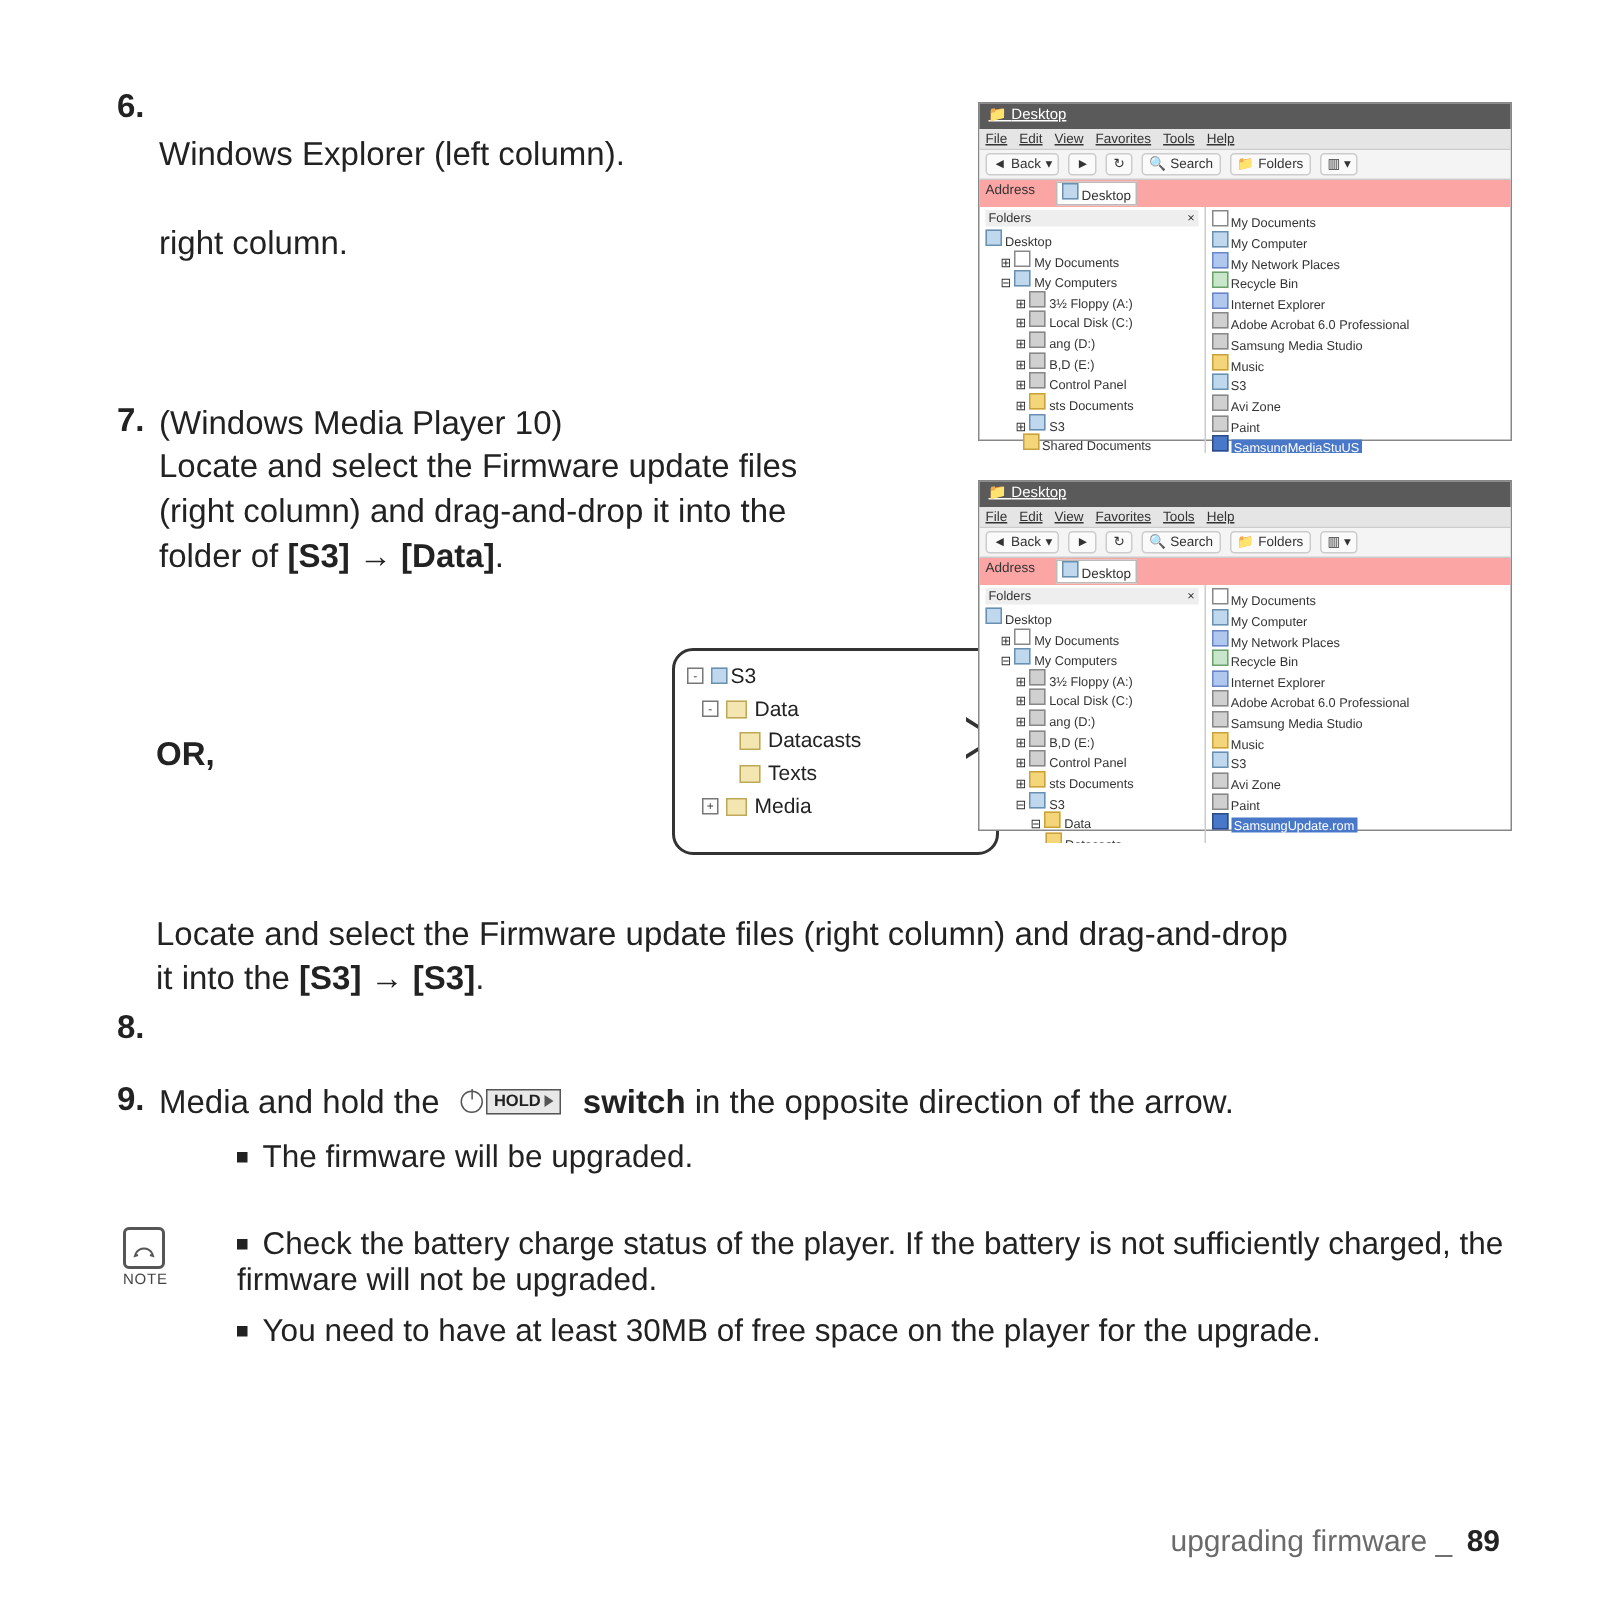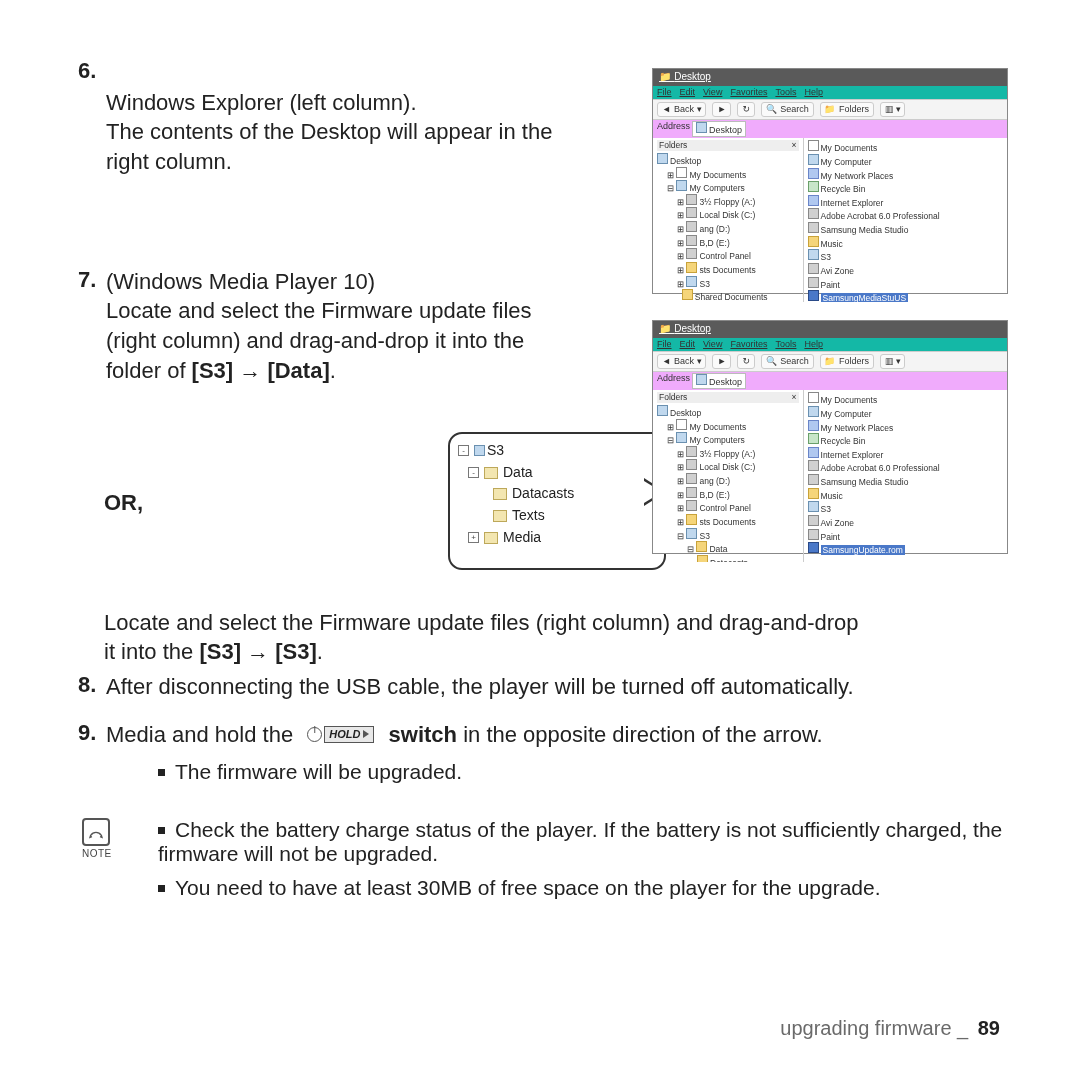--- a/index.html
+++ b/index.html
@@ -46,21 +46,21 @@
   .exp2 { left: 652px; top: 320px; width: 354px; height: 232px; }
 
   .title-bar {
     background: #5a5a5a;
     color: #fff;
     padding: 2px 6px;
     font-size: 10px;
     text-decoration: underline;
   }
   .menu-bar {
-    background: #14b8a6;
+    background: #e5e5e5;
     color: #333;
     padding: 1px 4px;
     font-size: 9px;
   }
   .menu-bar span { margin-right: 8px; text-decoration: underline; }
   .tool-bar {
     background: #f4f4f4;
     border-top: 1px solid #ccc;
     border-bottom: 1px solid #ccc;
     padding: 2px 4px;
@@ -72,25 +72,25 @@
     display: inline-flex;
     align-items: center;
     gap: 3px;
     font-size: 9px;
     padding: 1px 4px;
     background: #fafafa;
     border: 1px solid #ccc;
     border-radius: 3px;
   }
   .addr-bar {
-    background: #f0abfc;
+    background: #fca5a5;
     padding: 1px 4px;
     font-size: 9px;
     display: flex;
-    gap: 0;
+    gap: 12px;
   }
   .addr-box {
     display: inline-block;
     background: #fff;
     border: 1px solid #bbb;
     padding: 0 3px;
     margin-left: 2px;
   }
   .expl-body {
     display: flex;
@@ -197,21 +197,21 @@
   .power-circle {
     width:13px; height:13px; border:1.5px solid #555; border-radius:50%;
     position:relative;
   }
   .power-circle::after {
     content:""; position:absolute; left:50%; top:-2px; width:1.5px; height:7px; background:#555; transform:translateX(-50%);
   }
   .hold-box {
     display:inline-flex; align-items:center;
     border:1.5px solid #555; padding:0 4px; font-size:11px; font-weight:bold;
-    height:15px; background:#e8e8e8;font-style:italic;
+    height:15px; background:#e8e8e8;
   }
   .hold-box .tri { display:inline-block; width:0;height:0;border-top:4px solid transparent;border-bottom:4px solid transparent;border-left:6px solid #555;margin-left:3px;}
 
   .sub-bullet {
     position:absolute;
     left:134px;
     width:870px;
     font-size:21px;
     margin-left:24px;
   }
@@ -253,21 +253,21 @@
 </head>
 <body>
 
 <div class="page">
 
   <div class="step-row">
     <div class="step-num">6.</div>
     <div class="step-text">
       <br>
       <span>Windows Explorer (left column).</span><br>
-      <span>The contents of the Desktop will appear in the</span><br>
+      <br>
       <span>right column.</span>
     </div>
   </div>
 
   <div style="height:90px"></div>
 
   <div class="step-row">
     <div class="step-num">7.</div>
     <div class="step-text">
       <span>(Windows Media Player 10)</span><br>
@@ -282,21 +282,20 @@
 <div class="or-label">OR,</div>
 
 <div class="block2">
   <br>
   <span>Locate and select the Firmware update files (right column) and drag-and-drop</span><br>
   <span>it into the </span><span class="bold">[S3] </span><span class="bold arrow-glyph">→</span><span class="bold"> [S3]</span><span>.</span>
 </div>
 
 <div class="step8 step-row">
   <div class="step-num">8.</div>
-  <div class="step-text">After disconnecting the USB cable, the player will be turned off automatically.</div>
 </div>
 
 <div class="step9 step-row">
   <div class="step-num">9.</div>
   <div class="step-text">
     <span>Media and hold the</span>
     <span class="hold-badge">
       <span class="power-circle"></span>
       <span class="hold-box">
           <span>HOLD</span>

